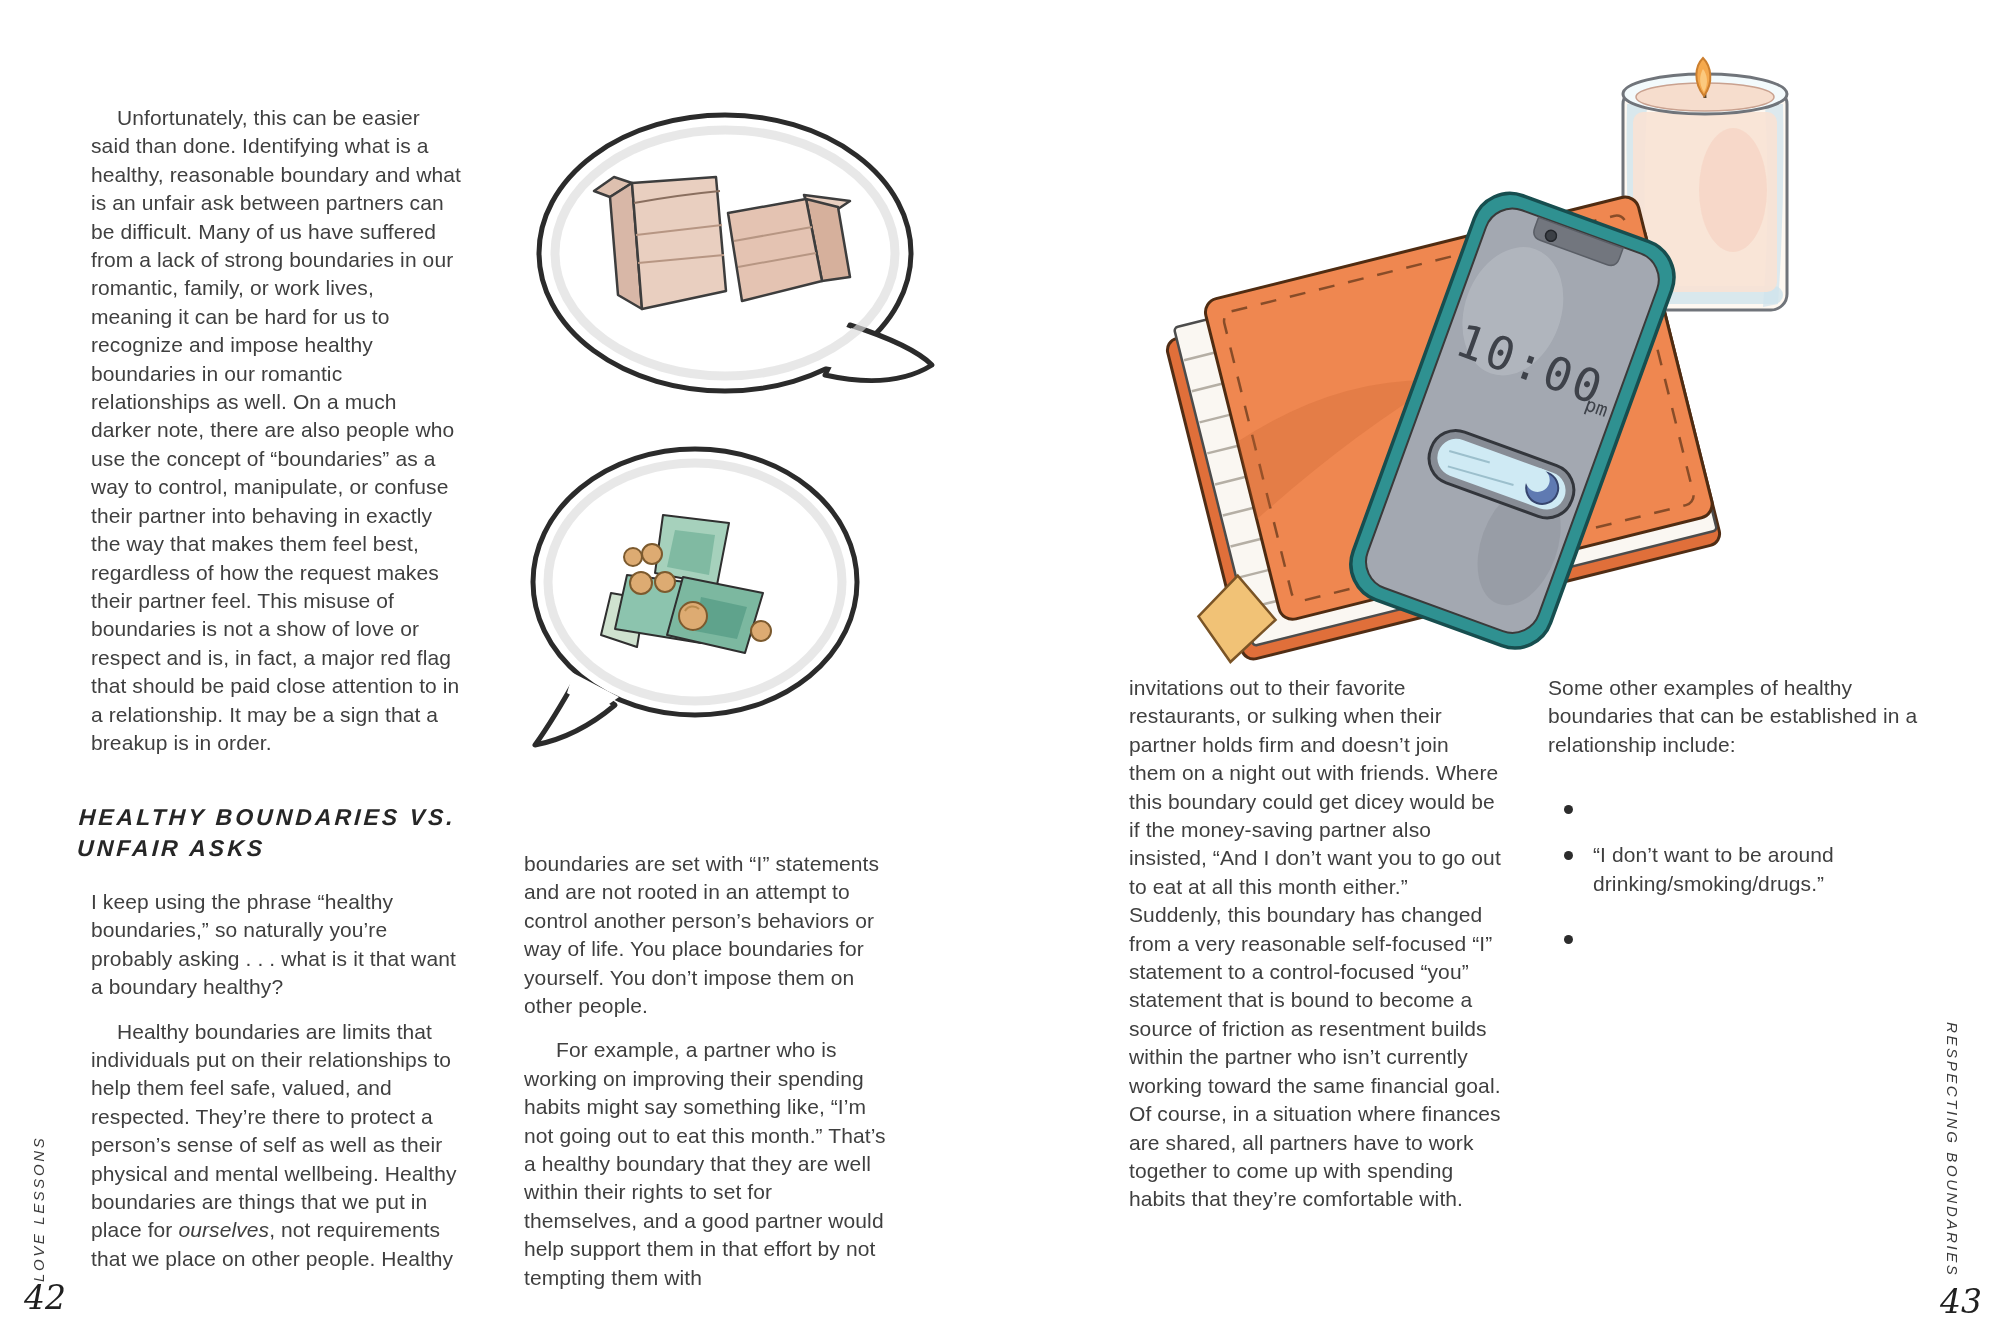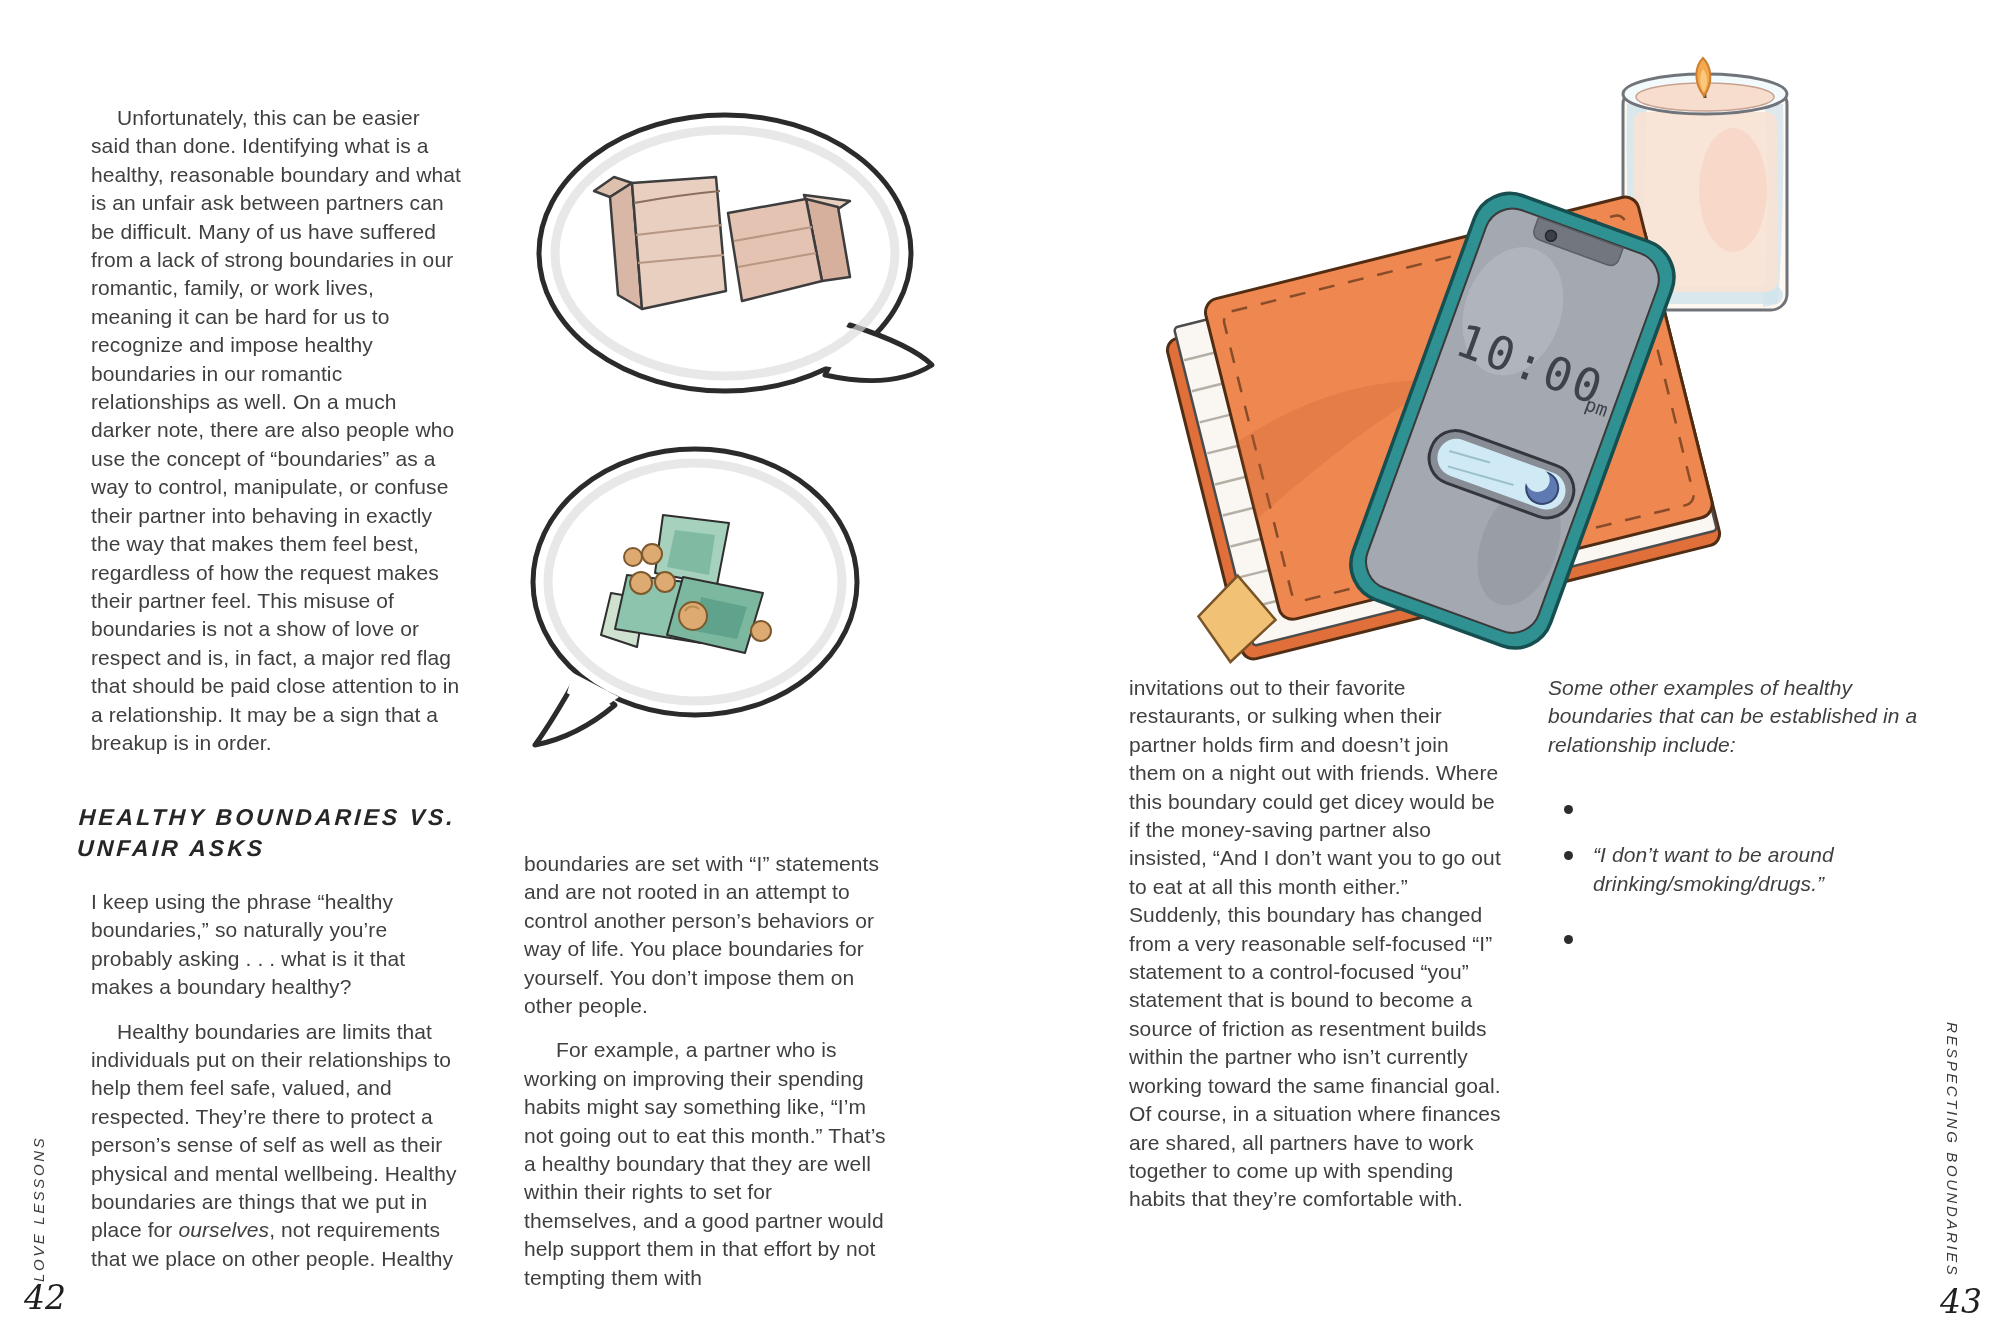--- a/index.html
+++ b/index.html
@@ -43,21 +43,21 @@
 <body>
 
 <div class="abs body-text" style="left:75px; top:88px; width:402px;">
   <p class="indent">Unfortunately, this can be easier said than done. Identifying what is a healthy, reasonable boundary and what is an unfair ask between partners can be difficult. Many of us have suffered from a lack of strong boundaries in our romantic, family, or work lives, meaning it can be hard for us to recognize and impose healthy boundaries in our romantic relationships as well. On a much darker note, there are also people who use the concept of “boundaries” as a way to control, manipulate, or confuse their partner into behaving in exactly the way that makes them feel best, regardless of how the request makes their partner feel. This misuse of boundaries is not a show of love or respect and is, in fact, a major red flag that should be paid close attention to in a relationship. It may be a sign that a breakup is in order.</p>
 </div>
 
 <div class="abs hand" id="lp-heading" style="left:78px; top:802px; width:410px;">HEALTHY BOUNDARIES VS.
 UNFAIR ASKS</div>
 
 <div class="abs body-text" style="left:75px; top:872px; width:402px;">
-  <p>I keep using the phrase “healthy boundaries,” so naturally you’re probably asking . . . what is it that makes a boundary healthy?</p>
+  <p>I keep using the phrase “healthy boundaries,” so naturally you’re probably asking . . . what is it that want a boundary healthy?</p>
   <p class="indent"><span>Healthy boundaries are limits that individuals put on their relationships to help them feel safe, valued, and respected. They’re there to protect a person’s sense of self as well as their physical and mental wellbeing. Healthy boundaries are things that we put in place for </span><i>ourselves</i><span>, not requirements that we place on other people. Healthy</span></p>
 </div>
 
 <div class="abs body-text" style="left:508px; top:834px; width:396px;">
   <p>boundaries are set with “I” statements and are not rooted in an attempt to control another person’s behaviors or way of life. You place boundaries for yourself. You don’t impose them on other people.</p>
   <p class="indent" style="text-indent:32px;">For example, a partner who is working on improving their spending habits might say something like, “I’m not going out to eat this month.” That’s a healthy boundary that they are well within their rights to set for themselves, and a good partner would help support them in that effort by not tempting them with</p>
 </div>
 
 <svg class="abs" style="left:520px; top:95px;" width="420" height="320" viewBox="0 0 420 320">
   <ellipse cx="205" cy="158" rx="186" ry="138" fill="#ffffff" stroke="#2b2b2b" stroke-width="5"></ellipse>
@@ -141,21 +141,21 @@
     <path d="M318,421 l42,-3 M322,436 l68,-5" stroke="#8fb4c2" stroke-width="2" fill="none" opacity="0.8"></path>
     <circle cx="418" cy="424" r="16" fill="#5f7ab2" stroke="#36456e" stroke-width="2"></circle>
     <circle cx="411" cy="418" r="12" fill="#cfeaf4"></circle>
   </g>
 </svg>
 
 <div class="abs body-text" style="left:1113px; top:658px; width:404px;">
   <p>invitations out to their favorite restaurants, or sulking when their partner holds firm and doesn’t join them on a night out with friends. Where this boundary could get dicey would be if the money-saving partner also insisted, “And I don’t want you to go out to eat at all this month either.” Suddenly, this boundary has changed from a very reasonable self-focused “I” statement to a control-focused “you” statement that is bound to become a source of friction as resentment builds within the partner who isn’t currently working toward the same financial goal. Of course, in a situation where finances are shared, all partners have to work together to come up with spending habits that they’re comfortable with.</p>
 </div>
 
-<div class="abs body-text" style="left:1532px; top:658px; width:404px;font-style:italic;">
+<div class="abs body-text" style="left:1532px; top:658px; width:404px;">
   <p>Some other examples of healthy boundaries that can be established in a relationship include:</p>
   <div id="rp-bullets">
     <div class="bullet-item">
       <span class="bullet-dot"></span>
     </div>
     <div class="bullet-item">
       <span class="bullet-dot"></span>
       <span class="bullet-text">“I don’t want to be around drinking/smoking/drugs.”</span>
     </div>
     <div class="bullet-item">

